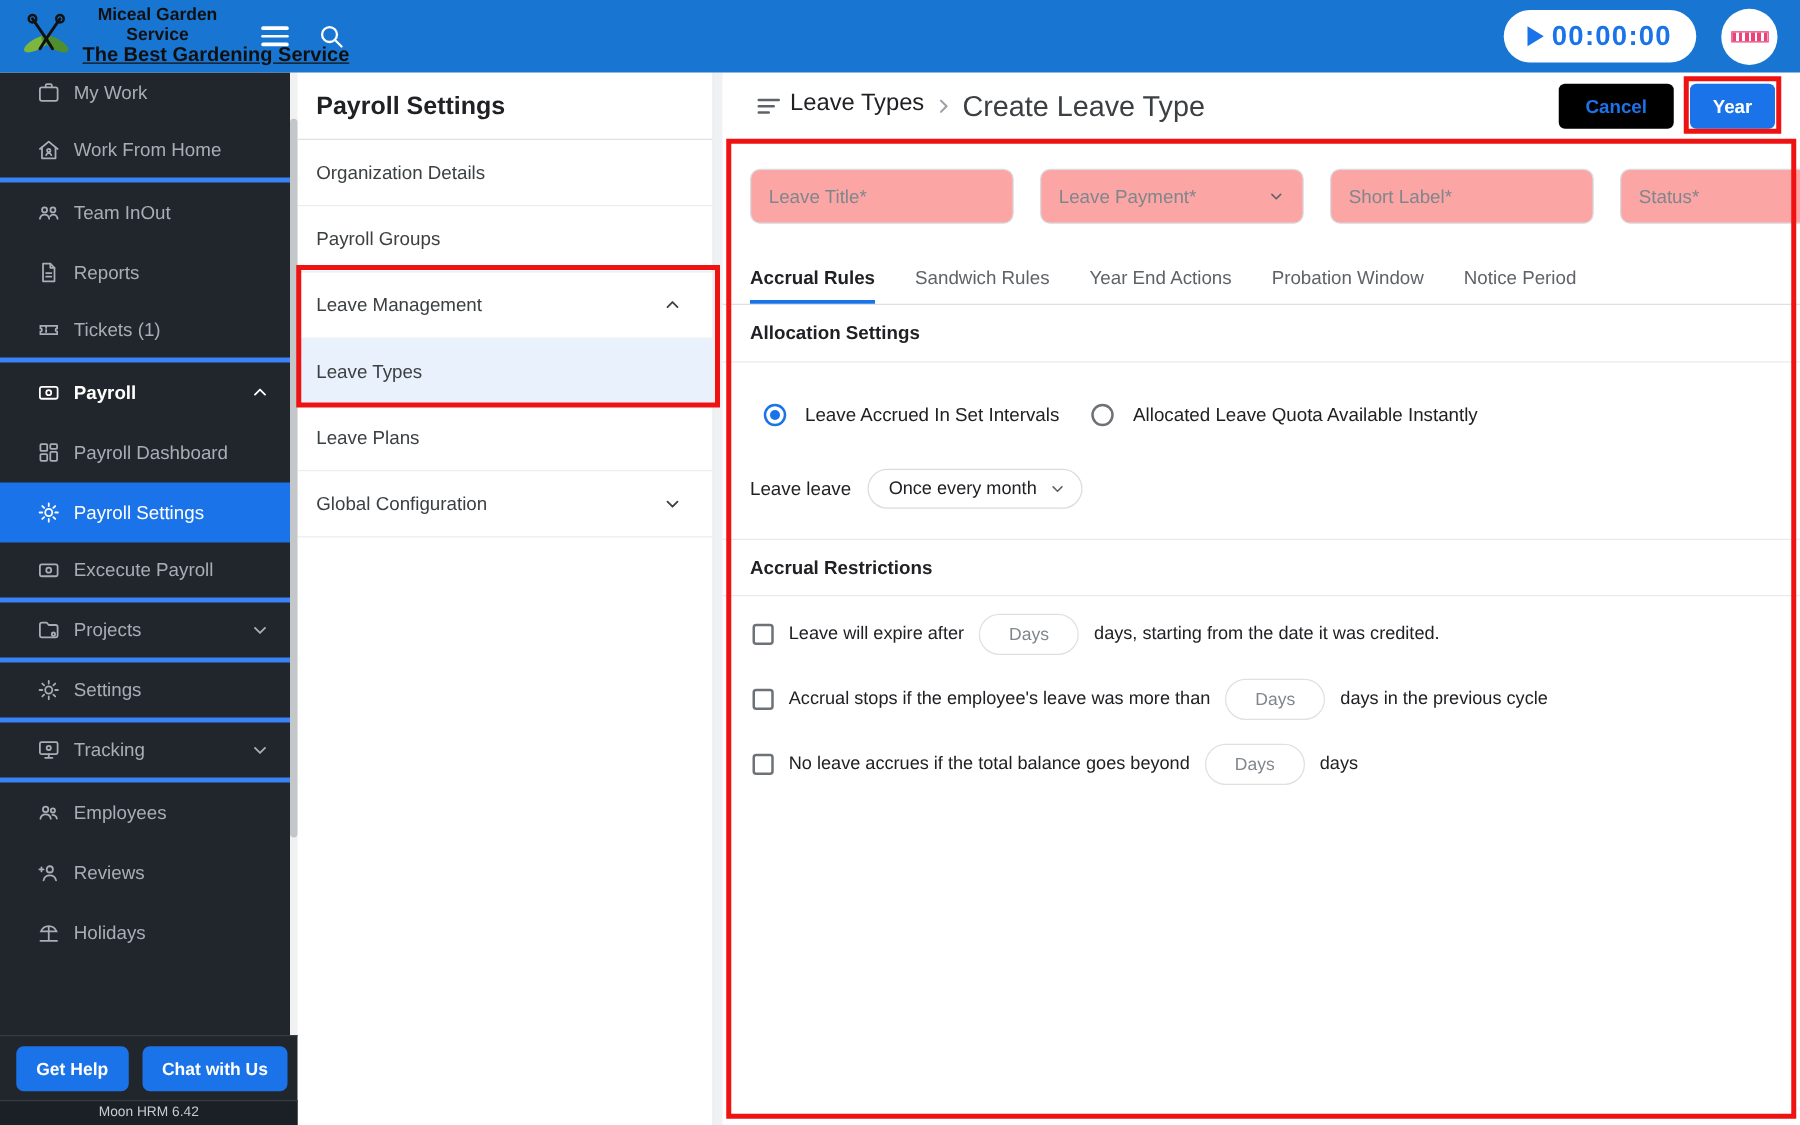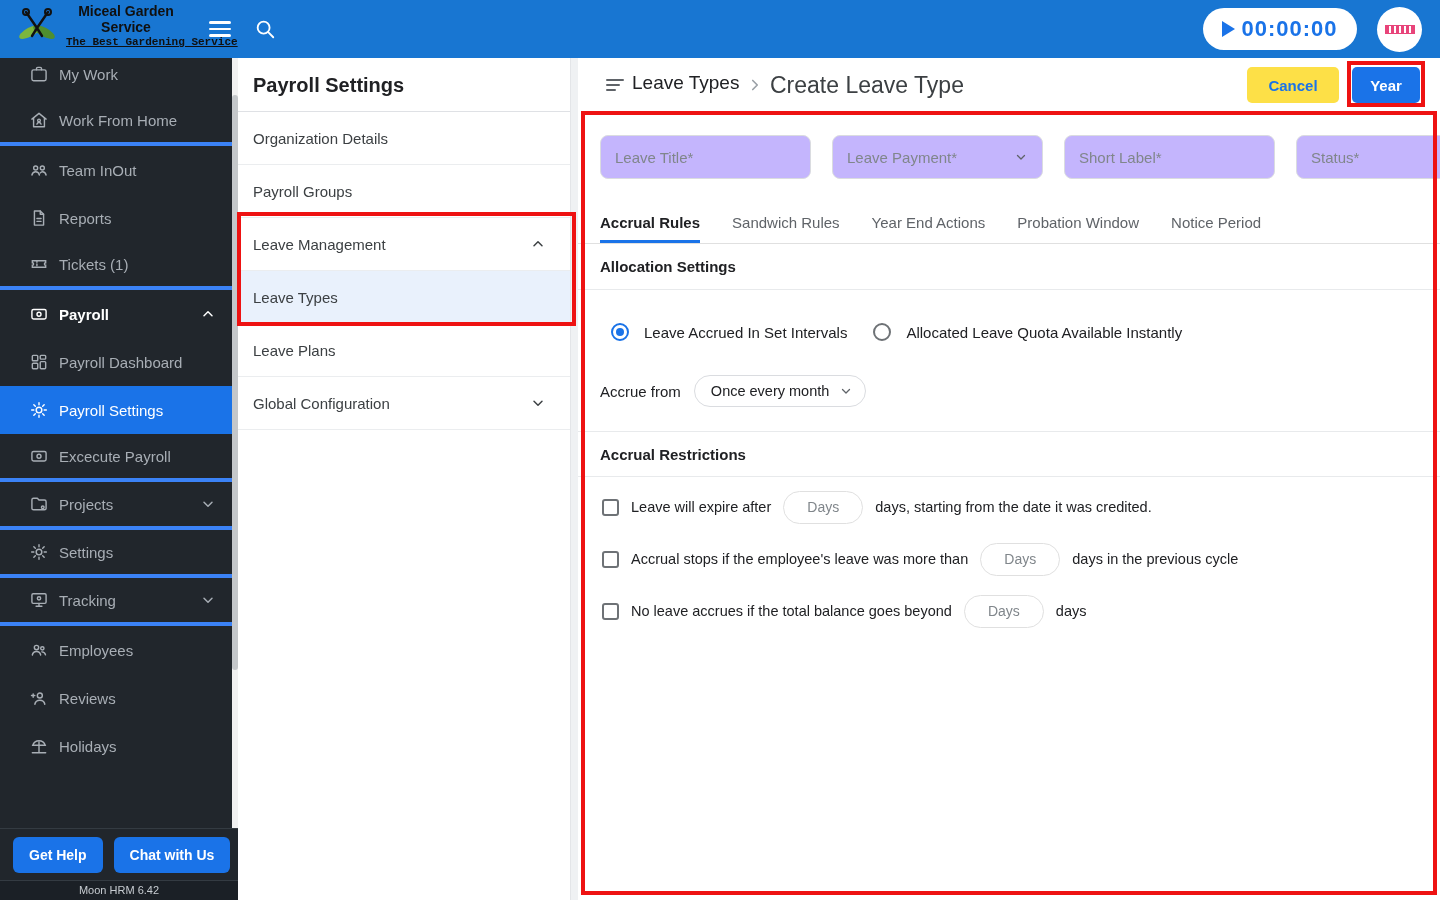--- a/index.html
+++ b/index.html
@@ -5,21 +5,21 @@
   * { margin:0; padding:0; box-sizing:border-box; }
   html,body { width:1440px; height:900px; overflow:hidden; }
   body { font-family:"Liberation Sans", sans-serif; background:#fff; position:relative; color:#202124; }
   svg { display:block; }
 
   
   .topbar { position:absolute; left:0; top:0; width:1440px; height:58px; background:#1876d2; z-index:30; }
   .logo { position:absolute; left:14px; top:3px; display:flex; align-items:center; gap:6px; }
   .logo-txt { text-align:center; }
   .logo-title { font-size:14px; font-weight:800; color:#101010; line-height:1.15; width:120px; white-space:pre-line; }
-  .logo-tag { font-size:11px; font-weight:700; color:#101010; text-decoration:underline; margin-top:1px;font-family:Liberation Mono, monospace; }
+  .logo-tag { font-size:16px; font-weight:700; color:#101010; text-decoration:underline; margin-top:1px; }
   .iconbtn { position:absolute; top:14px; width:30px; height:30px; background:transparent; border:none; cursor:pointer; display:flex; flex-direction:column; justify-content:center; align-items:center; gap:4px; }
   .hamburger { left:205px; }
   .hamburger span { display:block; width:22px; height:2.6px; background:#fff; border-radius:2px; }
   .searchbtn { left:250px; }
   .timer { position:absolute; right:83px; top:8px; width:154px; height:42px; background:#fff; border-radius:21px; display:flex; align-items:center; justify-content:center; gap:6px; cursor:pointer; }
   .play { width:0; height:0; border-left:13px solid #1a73e8; border-top:8px solid transparent; border-bottom:8px solid transparent; }
   .timer-txt { font-size:22px; font-weight:700; color:#1a73e8; letter-spacing:1px; }
   .avatar { position:absolute; right:18px; top:7px; width:45px; height:45px; border-radius:50%; background:#fff; display:flex; align-items:center; justify-content:center; cursor:pointer; }
   .avatar-brand { width:30px; height:9px; border:1px solid #e8447a; background:repeating-linear-gradient(90deg,#e8447a 0 3px,#fff 3px 5px); }
 
@@ -50,24 +50,24 @@
 
   .gap-strip { position:absolute; left:571px; top:58px; width:7px; height:842px; background:#eff1f3; z-index:6; }
 
   
   .main { position:absolute; left:578px; top:58px; width:862px; height:842px; background:#fff; z-index:5; }
   .bc-row { position:absolute; left:0; top:0; width:862px; height:54px; }
   .bc-ico { position:absolute; left:27px; top:19px; }
   .bc-section { position:absolute; left:54px; top:14px; font-size:19px; font-weight:500; color:#202124; cursor:pointer; }
   .bc-sep { position:absolute; left:168px; top:18px; }
   .bc-page { position:absolute; left:192px; top:14px; font-size:23px; color:#3c4043; }
-  .btn-cancel { position:absolute; left:669px; top:9px; width:92px; height:36px; background:#fde047; color:#1a73e8; font-size:15px; font-weight:600; border:none; border-radius:5px; cursor:pointer; font-family:inherit; }
+  .btn-cancel { position:absolute; left:669px; top:9px; width:92px; height:36px; background:#000000; color:#1a73e8; font-size:15px; font-weight:600; border:none; border-radius:5px; cursor:pointer; font-family:inherit; }
   .btn-save { position:absolute; left:774px; top:9px; width:68px; height:36px; background:#1a73e8; color:#fff; font-size:15px; font-weight:600; border:none; border-radius:5px; cursor:pointer; font-family:inherit; }
 
-  .field { position:absolute; top:77px; height:44px; border:1px solid #dadce0; border-radius:8px; background:#c4b5fd; display:flex; align-items:center; padding:0 14px; }
+  .field { position:absolute; top:77px; height:44px; border:1px solid #dadce0; border-radius:8px; background:#fca5a5; display:flex; align-items:center; padding:0 14px; }
   .field input { border:none; outline:none; width:100%; font-size:15px; color:#202124; font-family:inherit; background:transparent; }
   .field input::placeholder, .pill input::placeholder { color:#80868b; opacity:1; }
   .field .f-chev { flex:0 0 auto; margin-left:6px; }
 
   .tabs { position:absolute; left:0; top:147px; width:862px; height:39px; border-bottom:1px solid #e0e0e0; display:flex; gap:32px; padding-left:22px; }
   .tab { font-size:15px; color:#5f6368; line-height:36px; cursor:pointer; border-bottom:3px solid transparent; }
   .tab.active { color:#202124; font-weight:700; border-bottom:3px solid #1a73e8; }
 
   .sec-head { position:absolute; left:0; width:862px; height:46px; line-height:46px; padding-left:22px; font-size:15px; font-weight:600; color:#202124; border-bottom:1px solid #e8eaec; }
   .sec-alloc { top:186px; }
@@ -413,21 +413,21 @@
   <div class="sec-head sec-alloc">Allocation Settings</div>
 
   <div class="radio-row">
     <span class="radio checked"></span>
     <span class="radio-lbl">Leave Accrued In Set Intervals</span>
     <span class="radio radio2"></span>
     <span class="radio-lbl">Allocated Leave Quota Available Instantly</span>
   </div>
 
   <div class="accrue-row">
-    <span class="accrue-lbl">Accrue from</span>
+    <span class="accrue-lbl">Leave leave</span>
     <div class="select">
       <span class="sel-val">Once every month</span>
       <svg width="14" height="14" viewBox="0 0 24 24" fill="none" stroke="#5f6368" stroke-width="2.2" stroke-linecap="round" stroke-linejoin="round">
           <path d="M6 9.5 12 15.5 18 9.5"></path>
         </svg>
     </div>
   </div>
 
   <div class="sec-head sec-restr">Accrual Restrictions</div>
 

